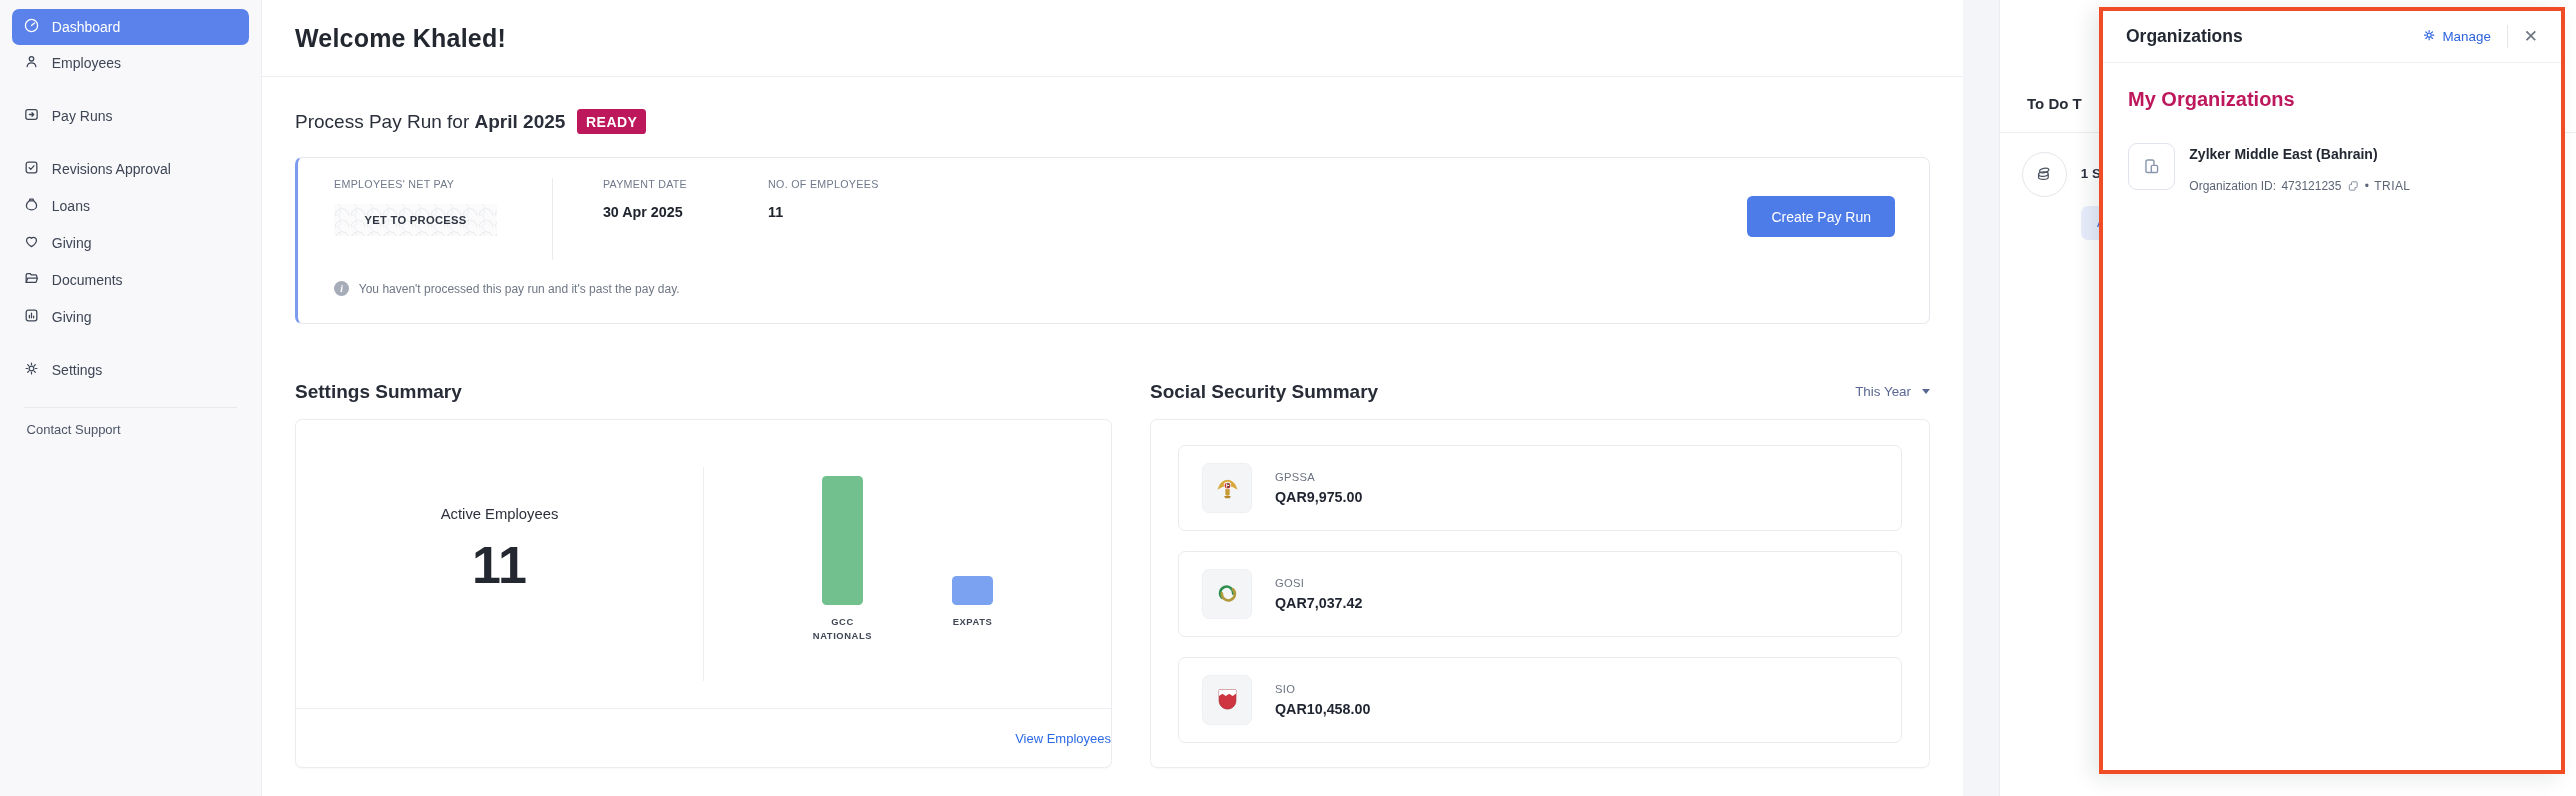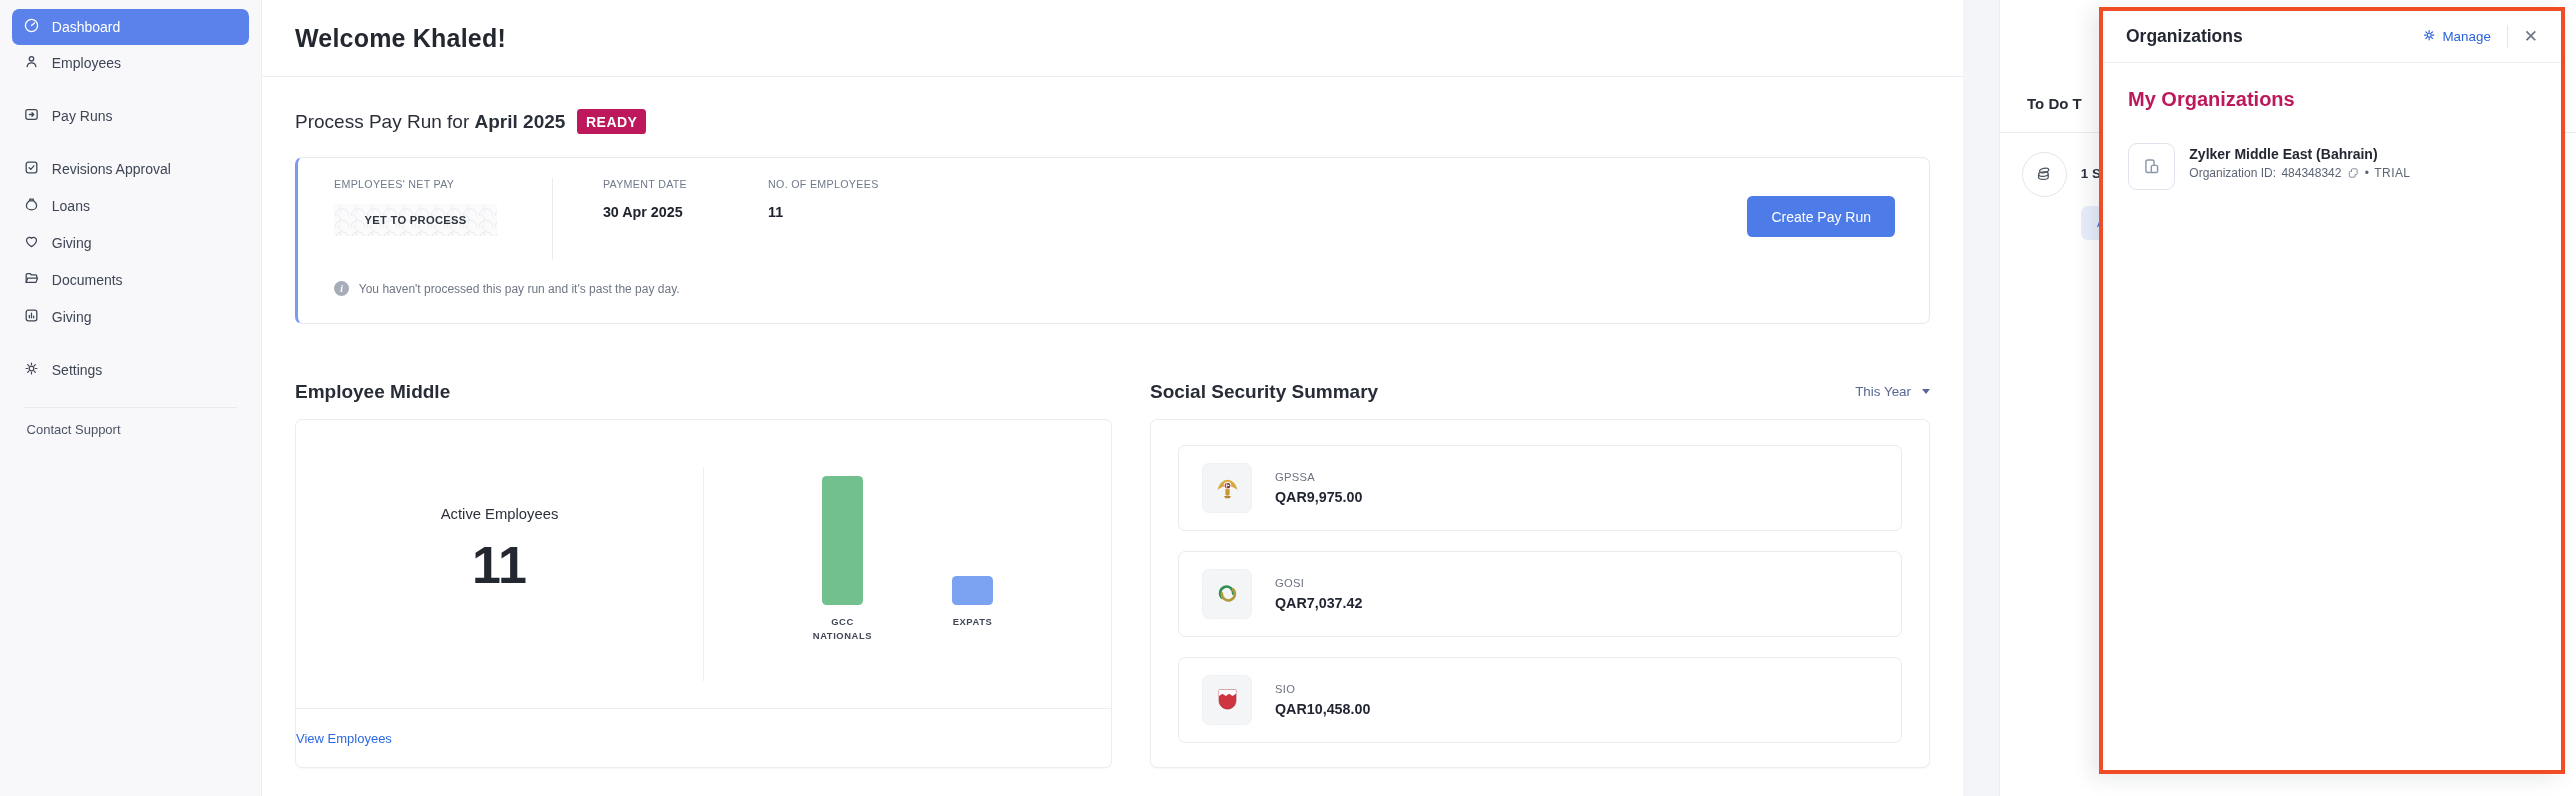--- a/index.html
+++ b/index.html
@@ -72,21 +72,21 @@
              transform:translateY(-14.3px); }
   .es-stat-label { font-size:14.8px; color:#2b303b; }
   .es-stat-value { font-size:52px; font-weight:600; color:#23272f; margin-top:12.5px; }
   .es-vdiv { width:0.9px; background:#eceef1; margin:47px 0 27px 0; }
   .es-right { flex:1; display:flex; justify-content:center; align-items:flex-end; padding-bottom:61px; }
   .chart { display:flex; align-items:flex-end; gap:48px; }
   .bar-col { display:flex; flex-direction:column; align-items:center; }
   .bar { width:41px; border-radius:4.5px; }
   .bar-label { height:32px; margin-top:10.7px; width:82px; text-align:center; font-size:9.4px;
                font-weight:700; letter-spacing:0.6px; color:#3f4654; text-transform:uppercase; line-height:1.45; }
-  .es-footer { height:59px; border-top:0.9px solid #eceef1; display:flex; align-items:center; justify-content:flex-start; }
+  .es-footer { height:59px; border-top:0.9px solid #eceef1; display:flex; align-items:center; justify-content:flex-end; }
   .link { color:#2c6ae4; font-size:13px; cursor:pointer; text-decoration:none; }
 
   .ss-body { padding:25px 27px; display:flex; flex-direction:column; gap:19.7px; }
   .ss-row { height:86px; border:0.9px solid #e9ebef; border-radius:7.2px; display:flex; align-items:center;
             gap:23px; padding:0 23px; background:#fff; }
   .ss-icon-box { width:50px; height:50px; border-radius:7.2px; background:#f4f5f7; border:0.9px solid #eef0f3;
                  display:flex; align-items:center; justify-content:center; }
   .ss-label { font-size:11.2px; color:#6b7280; letter-spacing:0.3px; }
   .ss-value { font-size:14.3px; font-weight:700; color:#1f2430; margin-top:6.3px; }
 
@@ -111,21 +111,21 @@
   .org-header h2 { font-size:17.5px; font-weight:700; color:#232832; flex:1; }
   .manage-link { display:flex; align-items:center; gap:6.3px; color:#2c63dd; font-size:13.4px; cursor:pointer; }
   .org-hdiv { width:0.9px; height:23px; background:#e3e6eb; margin:0 16px; }
   .close-x { font-size:17px; color:#6d7482; cursor:pointer; line-height:1; }
   .org-body { padding:25px 25px; }
   .org-section-title { font-size:20px; font-weight:700; color:#be185d; }
   .org-item { display:flex; align-items:flex-start; gap:14.3px; margin-top:32px; cursor:pointer; }
   .org-icon-box { width:47px; height:47px; border-radius:9px; border:0.9px solid #dfe3ec;
                   display:flex; align-items:center; justify-content:center; background:#fff; }
   .org-name { font-size:14px; font-weight:700; color:#232832; margin-top:2.7px; }
-  .org-meta { display:flex; align-items:center; gap:5.4px; margin-top:4px; font-size:12px; color:#5c6576; }
+  .org-meta { display:flex; align-items:center; gap:5.4px; margin-top:17px; font-size:12px; color:#5c6576; }
   .copy-icon { cursor:pointer; display:inline-flex; }
   .meta-dot { color:#5c6576; }
   .meta-plan { letter-spacing:0.4px; }
 </style>
 </head>
 <body>
 
 <div class="app">
 
   <aside class="sidebar">
@@ -228,21 +228,21 @@
           <span class="info-icon">i</span>
           <span class="info-text">You haven't processed this pay run and it's past the pay day.</span>
         </div>
         <button class="cta-btn">Create Pay Run</button>
       </div>
 
       <div class="summaries">
 
         <section class="sum-col-left">
           <div class="sum-head">
-            <h3>Employee Middle</h3>
+            <h3>Settings Summary</h3>
           </div>
           <div class="sum-card">
             <div class="es-body">
               <div class="es-left">
                 <div class="es-stat-label">Active Employees</div>
                 <div class="es-stat-value">11</div>
               </div>
               <div class="es-vdiv"></div>
               <div class="es-right">
                 <div class="chart">
@@ -358,21 +358,21 @@
         <div class="org-icon-box">
           <svg width="21.5" height="21.5" viewBox="0 0 24 24" fill="none" stroke="#8997ad" stroke-width="1.6" stroke-linejoin="round">
               <rect x="5.5" y="4.5" width="9" height="14" rx="2"></rect>
               <rect x="11.5" y="10.5" width="7" height="8" rx="1.6" fill="#fff"></rect>
             </svg>
         </div>
         <div>
           <div class="org-name">Zylker Middle East (Bahrain)</div>
           <div class="org-meta">
             <span>Organization ID:</span>
-            <span>484348342</span>
+            <span>473121235</span>
             <span class="copy-icon">
                 <svg width="12.5" height="12.5" viewBox="0 0 24 24" fill="none" stroke="#7d8698" stroke-width="1.8" stroke-linejoin="round">
                   <rect x="8.5" y="3.5" width="11" height="11" rx="2"></rect>
                   <path d="M15.5 14.5v3a2 2 0 0 1-2 2h-7a2 2 0 0 1-2-2v-7a2 2 0 0 1 2-2h3" fill="#fff"></path>
                 </svg>
               </span>
             <span class="meta-dot">•</span>
             <span class="meta-plan">TRIAL</span>
           </div>
         </div>

